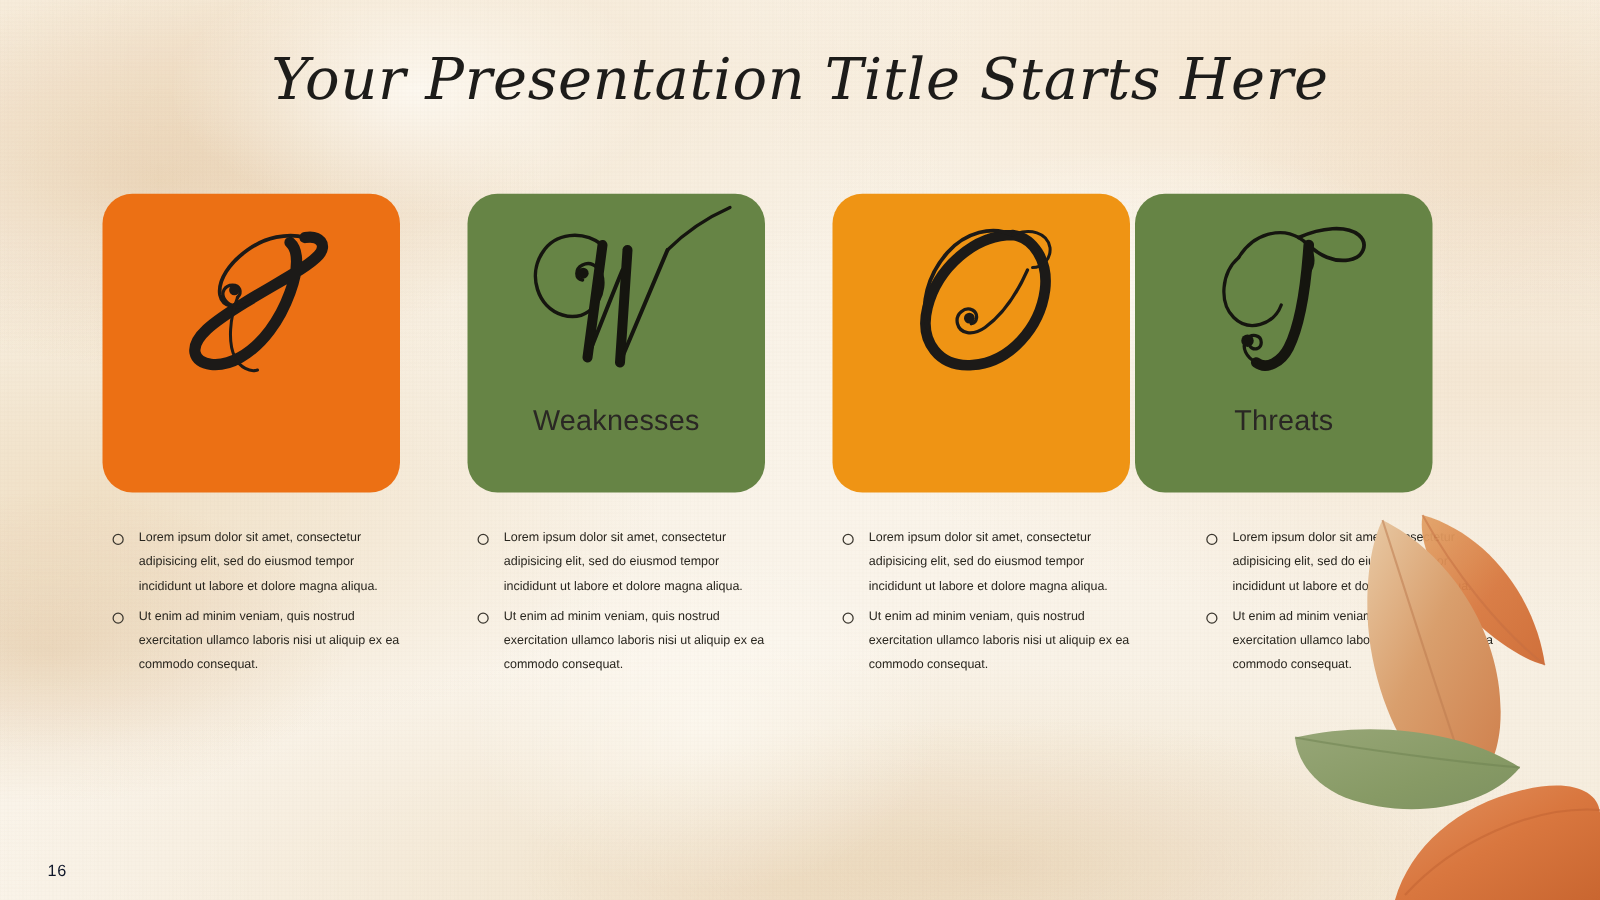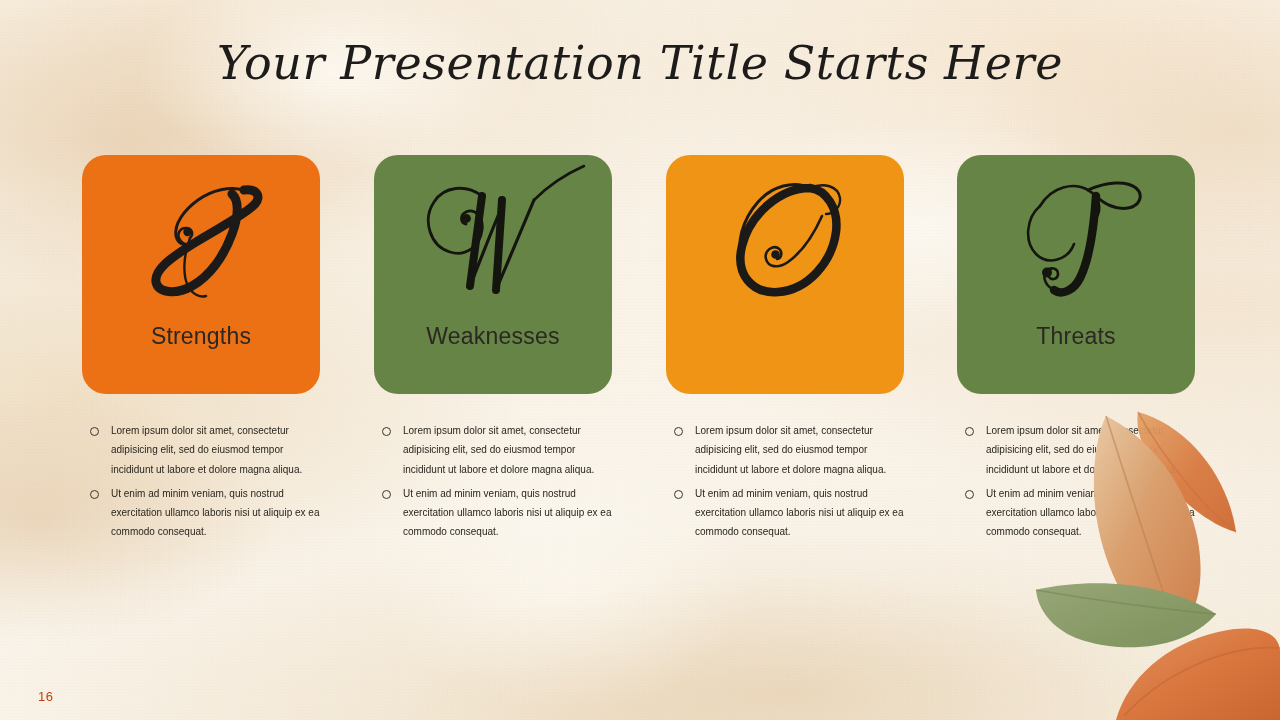--- a/index.html
+++ b/index.html
@@ -118,21 +118,21 @@
     width:7px; height:7px;
     border:1.3px solid #3a362e;
     border-radius:50%;
   }
 
   
   #page-num {
     position:absolute; left:38px; top:689px;
     font-family:"Liberation Sans", sans-serif;
     font-size:13px;
-    color:#c2410c;
+    color:#0f172a;
     letter-spacing:.5px;
   }
 
   
   #leaves { position:absolute; right:0; bottom:0; width:260px; height:320px; pointer-events:none; }
   #leaves svg { position:absolute; right:0; bottom:0; }
 </style>
 </head>
 <body>
 
@@ -157,21 +157,20 @@
                      C84 110 98 90 106 68 C113 49 113 34 106 28" stroke-width="9"></path>
             <path d="M118 24 C104 20 86 24 72 34 C58 44 48 58 50 70
                      C52 80 64 82 74 76" stroke-width="3"></path>
             <path d="M74 76 C66 80 58 80 54 74 C50 68 54 62 60 62
                      C66 62 68 68 64 72" stroke-width="2.6"></path>
             <circle cx="61.5" cy="66" r="4.2" fill="#1c1a18" stroke="none"></circle>
             <path d="M64 72 C58 88 56 108 62 120 C66 128 74 132 80 130" stroke-width="2.4"></path>
           </g>
         </svg>
       </div>
-      <div class="card-label">Strengths</div>
     </div>
 
     <div class="card" style="left:292px;">
       <div class="card-inner" style="background:#668445;"></div>
       <div class="card-letter">
         <svg width="170" height="150" viewBox="0 0 170 150">
           <g fill="none" stroke="#15150f" stroke-linecap="round">
 
             <path d="M74 30 C58 18 36 20 26 36 C14 54 22 80 42 86
                      C58 91 72 80 74 64 C76 50 66 42 58 46
@@ -204,21 +203,21 @@
             <path d="M112 50 C104 68 92 86 78 96 C68 103 58 101 56 93
                      C54 85 62 79 68 82 C73 85 72 92 67 93" stroke-width="2.6"></path>
             <circle cx="65.5" cy="88.5" r="4.3" fill="#1c1a18" stroke="none"></circle>
 
             <path d="M100 22 C114 16 128 20 130 32 C131 41 124 48 116 48" stroke-width="2.4"></path>
           </g>
         </svg>
       </div>
     </div>
 
-    <div class="card" style="left:875px;">
+    <div class="card" style="left:826px;">
       <div class="card-inner" style="background:#668445;"></div>
       <div class="card-letter">
         <svg width="160" height="150" viewBox="0 0 160 150">
           <g fill="none" stroke="#15150f" stroke-linecap="round">
 
             <path d="M44 40 C56 20 78 16 92 24 C104 31 106 44 100 52" stroke-width="2.6"></path>
             <path d="M92 24 C110 16 130 14 140 22 C148 29 144 40 132 42
                      C120 44 108 38 100 30" stroke-width="3"></path>
 
             <path d="M44 40 C30 52 28 76 40 88 C52 100 72 94 78 78" stroke-width="2.6"></path>

